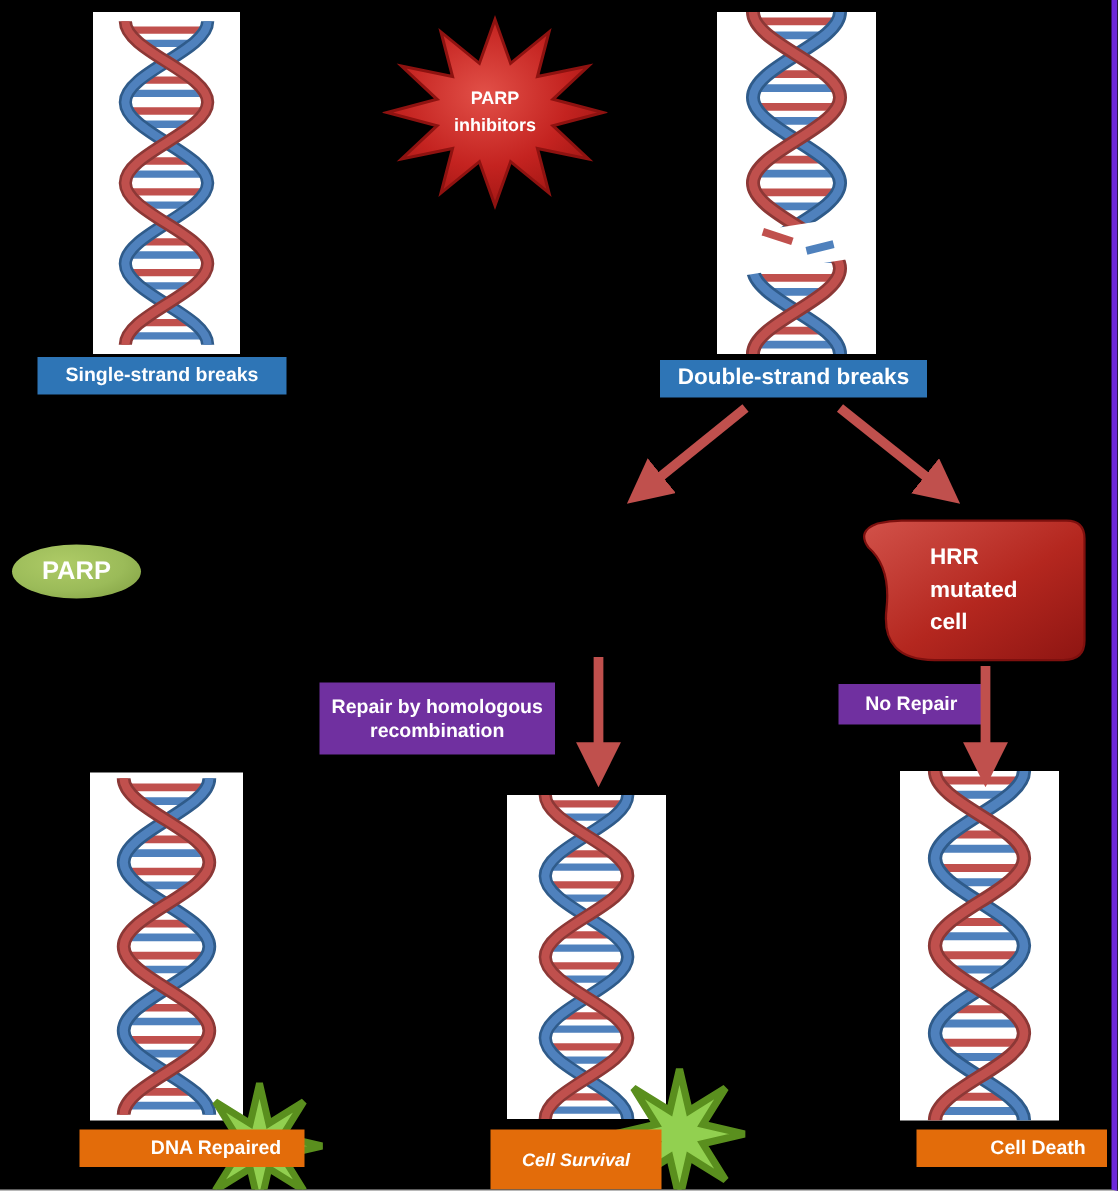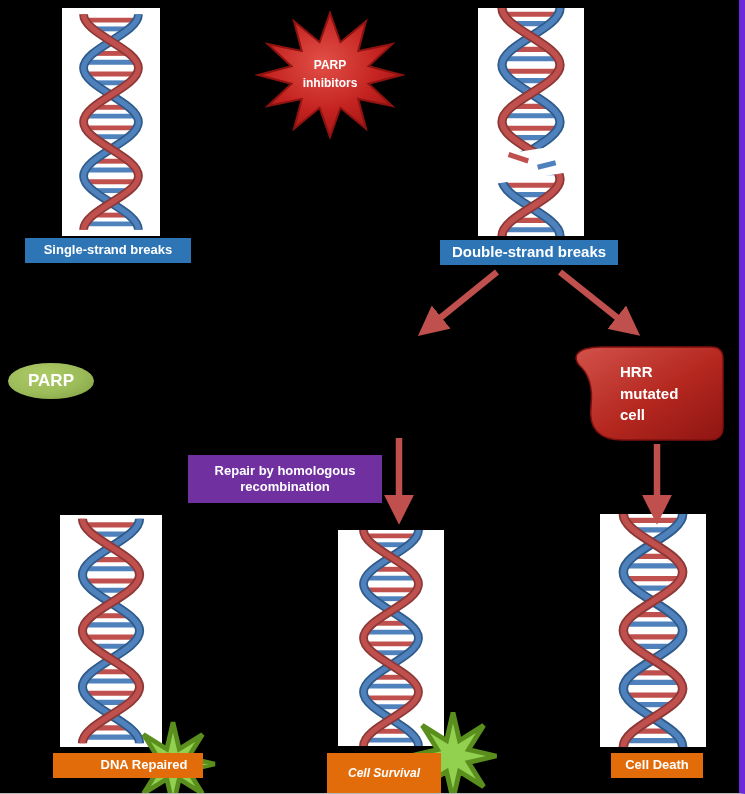--- a/index.html
+++ b/index.html
@@ -3,21 +3,21 @@
 <meta charset="utf-8">
 <style>
   html,body { margin:0; padding:0; background:#222; }
   #canvas {
     position:relative;
     width:745px; height:794px;
     background:var(--background,#000);
     font-family:"Liberation Sans", sans-serif;
     overflow:hidden;
     box-sizing:border-box;
-    border-right:6px solid #6d28d9;
+    border-right:4px solid #6d28d9;
     border-bottom:1px solid #b8b8b8;
   }
   .dna-box { position:absolute; background:#ffffff; }
   .dna-box svg { width:100%; height:100%; display:block; }
   #dna-ssb       { left:62px;  top:8px;   width:98px;  height:228px; }
   #dna-dsb       { left:478px; top:8px;   width:106px; height:228px; }
   #dna-repaired-img { left:60px;  top:515px; width:102px; height:232px; }
   #dna-survival-img { left:338px; top:530px; width:106px; height:216px; }
   #dna-death-img    { left:600px; top:514px; width:106px; height:233px; }
 
@@ -25,26 +25,26 @@
     position:absolute; color:#fff; font-weight:bold;
     display:flex; align-items:center; justify-content:center;
     text-align:center; line-height:1.25;
   }
   .blue   { background:var(--blue-label,#2E75B6); }
   .purple { background:var(--purple-label,#7030A0); }
   .orange { background:var(--orange-label,#E36C0A); }
 
   #lbl-ssb         { left:25px;  top:238px; width:166px; height:25px; font-size:13px; }
   #lbl-dsb         { left:440px; top:240px; width:178px; height:25px; font-size:15px;text-align:right; }
-  #lbl-repair      { left:188px; top:455px; width:194px; height:48px; font-size:13px; }
+  #lbl-repair      { left:213px; top:455px; width:157px; height:48px; font-size:13px; }
   #lbl-repair span { width:160px; }
   #lbl-norepair    { left:559px; top:456px; width:97px;  height:27px; font-size:13px; }
   #lbl-dnarepaired { left:53px;  top:753px; width:118px; height:25px; font-size:13px;padding-left:32px; }
   #lbl-survival    { left:327px; top:753px; width:114px; height:40px; font-size:12px;font-style:italic; }
-  #lbl-death       { left:611px; top:753px; width:92px;  height:25px; font-size:13px; }
+  #lbl-death       { left:611px; top:753px; width:92px;  height:25px; font-size:13px;padding-left:35px; }
 
   #normal-cell {
     position:absolute; left:340px; top:348px; width:133px; height:88px;
     background:linear-gradient(135deg, #8CAD4B 0%, var(--green-cell,#77933C) 55%, #61792F 100%);
     border:2.5px solid var(--green-cell-border,#4F6228);
     border-radius:13px;
     color:#fff; font-weight:bold; font-size:17px;
     display:flex; align-items:center; justify-content:center; text-align:center;
     box-sizing:border-box; line-height:1.5;
   }
@@ -199,20 +199,23 @@
       <path d="M 28 2 L 138 2 Q 150 2 150 14 L 150 82 Q 150 95 136 95 L 50 95 Q 14 95 18 61 Q 21 33 6 20 Q -2 9 12 4 Q 20 2 28 2 Z" fill="url(#hrrgrad)" stroke="#7E100E" stroke-width="1.5"></path>
     </svg>
     <div class="shape-text">
       <span>HRR mutated cell</span>
     </div>
   </div>
 
   <div class="label purple" id="lbl-repair">
     <span>Repair by homologous recombination</span>
   </div>
+  <div class="label purple" id="lbl-norepair">
+    <span>No Repair</span>
+  </div>
 
   <div class="label orange" id="lbl-dnarepaired">
     <span>DNA Repaired</span>
   </div>
   <div class="label orange" id="lbl-survival">
     <span>Cell Survival</span>
   </div>
   <div class="label orange" id="lbl-death">
     <span>Cell Death</span>
   </div>

